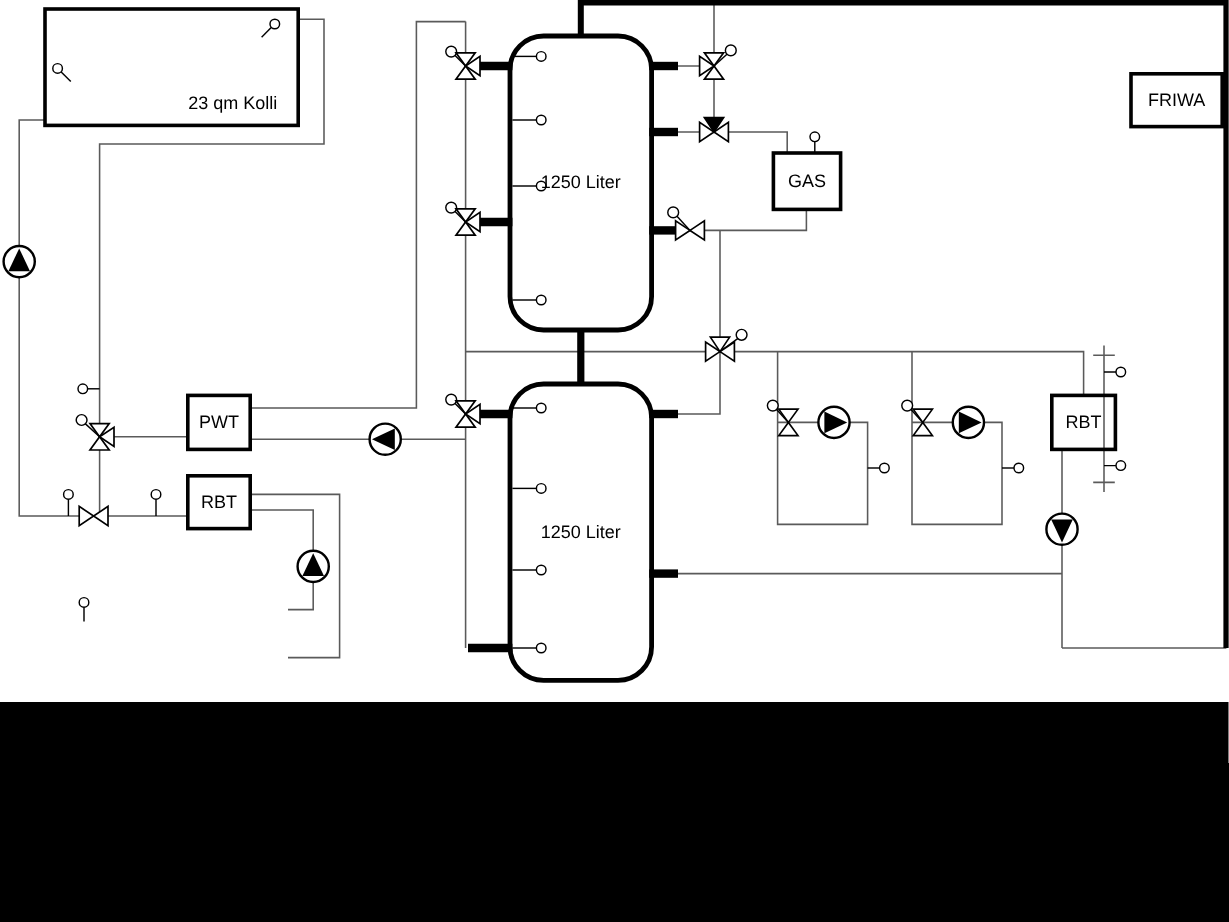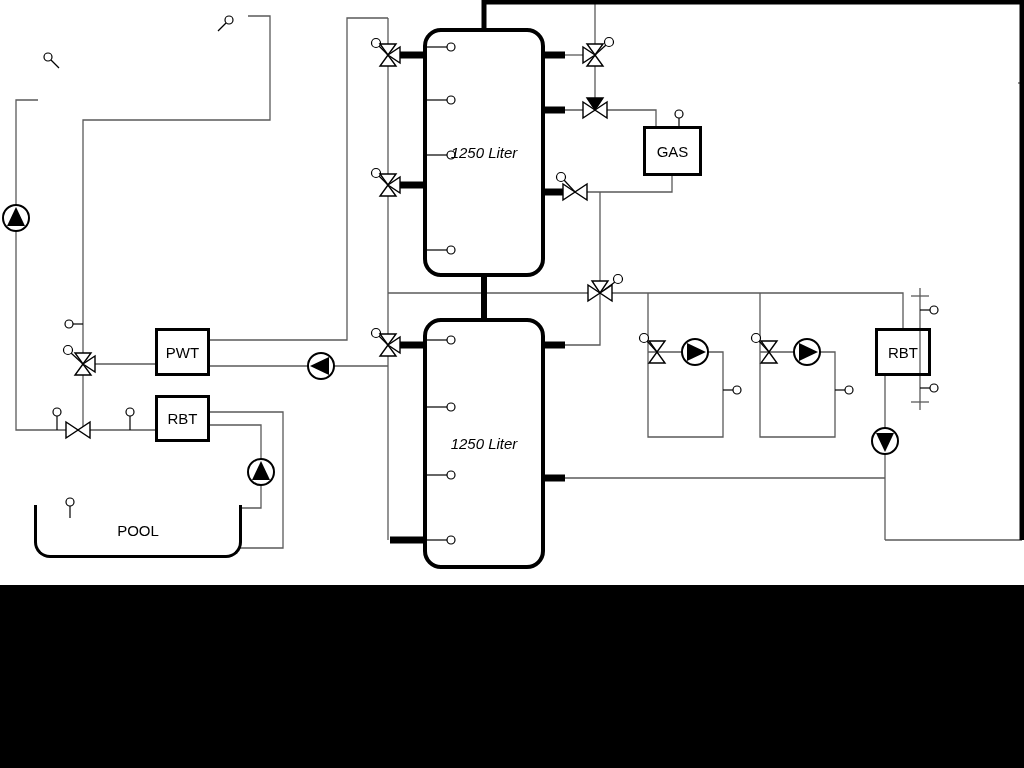--- a/index.html
+++ b/index.html
@@ -3,21 +3,21 @@
 <meta charset="utf-8">
 <style>
   html,body{margin:0;padding:0;background:#fff;}
   .stage{position:relative;width:1024px;height:768px;background:#ffffff;overflow:hidden;
          font-family:"Liberation Sans",sans-serif;color:#000;}
   .stage svg{position:absolute;left:0;top:0;}
   .box{position:absolute;box-sizing:border-box;border:3px solid #000;background:transparent;
        display:flex;align-items:center;justify-content:center;font-size:15px;}
   .collector{left:36px;top:6px;width:214px;height:100px;
              align-items:flex-end;justify-content:flex-end;padding:0 16px 8px 0;}
-  .tank{border-width:4px;border-radius:18px;font-style:italic;}
+  .tank{border-width:4px;border-radius:30px;}
   .tank-upper{left:423px;top:28px;width:122px;height:249px;}
   .tank-lower{left:423px;top:318px;width:122px;height:251px;}
   .gas{left:643px;top:126px;width:59px;height:50px;text-align:right;}
   .friwa{left:941px;top:60px;width:79px;height:47px;}
   .pwt{left:155px;top:328px;width:55px;height:48px;align-items:center;}
   .rbt-left{left:155px;top:395px;width:55px;height:47px;}
   .rbt-right{left:875px;top:328px;width:56px;height:48px;}
   .pool{left:34px;top:505px;width:208px;height:53px;border-top:none;
         border-radius:0 0 16px 16px;}
   .bottom-bar{position:absolute;left:0;top:585px;width:1024px;height:183px;background:#000;}
@@ -248,44 +248,47 @@
     <g class="sensor">
       <line x1="930" y1="388" x2="920" y2="388"></line>
         <circle cx="934" cy="388" r="4"></circle>
     </g>
     <g class="sensor">
       <line x1="679" y1="118" x2="679" y2="128"></line>
         <circle cx="679" cy="114" r="4"></circle>
     </g>
   </svg>
 
+  <div class="box collector">
+    <span>23 qm Kolli</span>
+  </div>
 
   <div class="box tank tank-upper">
     <span>1250 Liter</span>
   </div>
 
   <div class="box tank tank-lower">
     <span>1250 Liter</span>
   </div>
 
   <div class="box gas">
     <span>GAS</span>
   </div>
 
+  <div class="box friwa">
+    <span>FRIWA</span>
+  </div>
 
   <div class="box pwt">
     <span>PWT</span>
   </div>
 
   <div class="box rbt-left">
     <span>RBT</span>
   </div>
 
   <div class="box rbt-right">
     <span>RBT</span>
   </div>
 
-  <div class="box pool">
-    <span>POOL</span>
-  </div>
 
   <div class="bottom-bar"></div>
 </div>
 
 </body></html>

